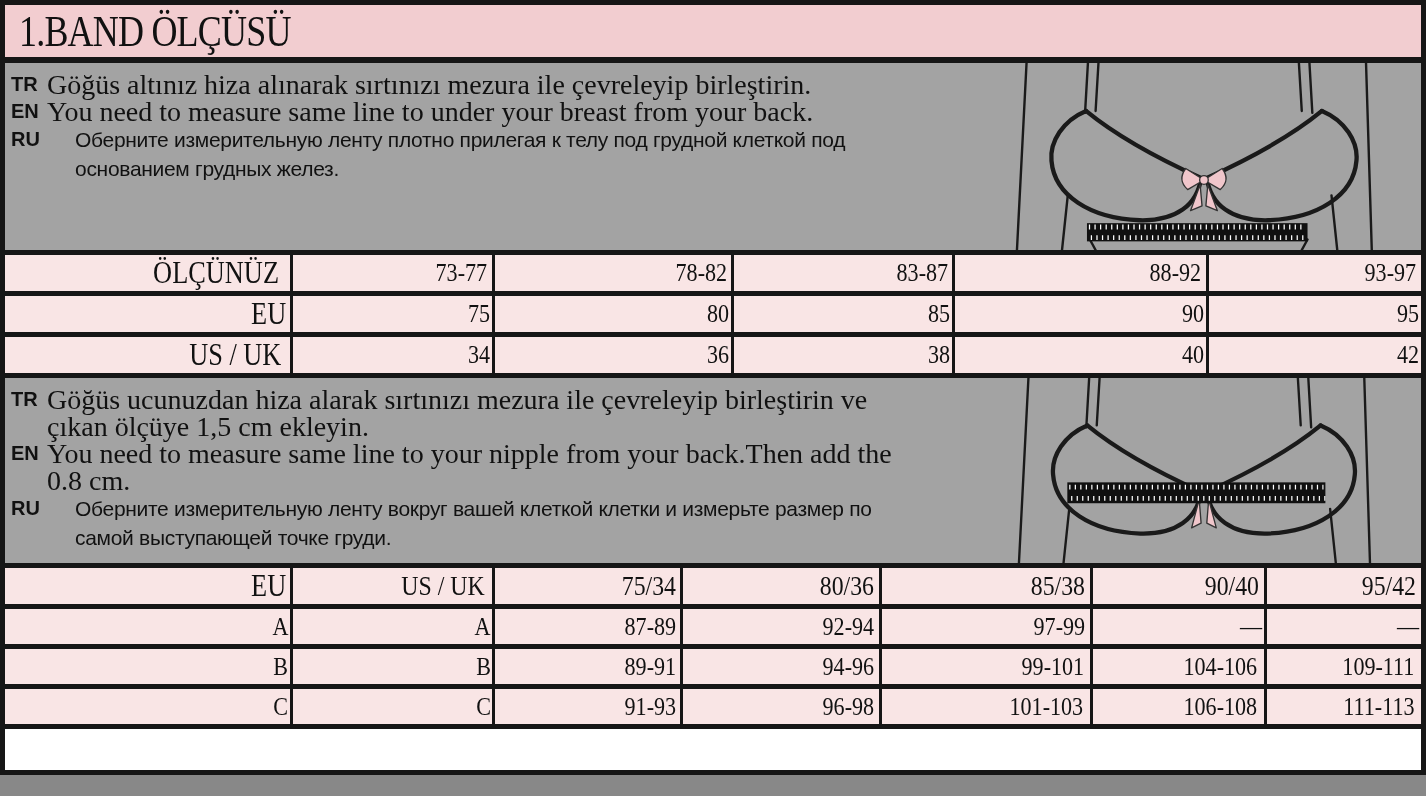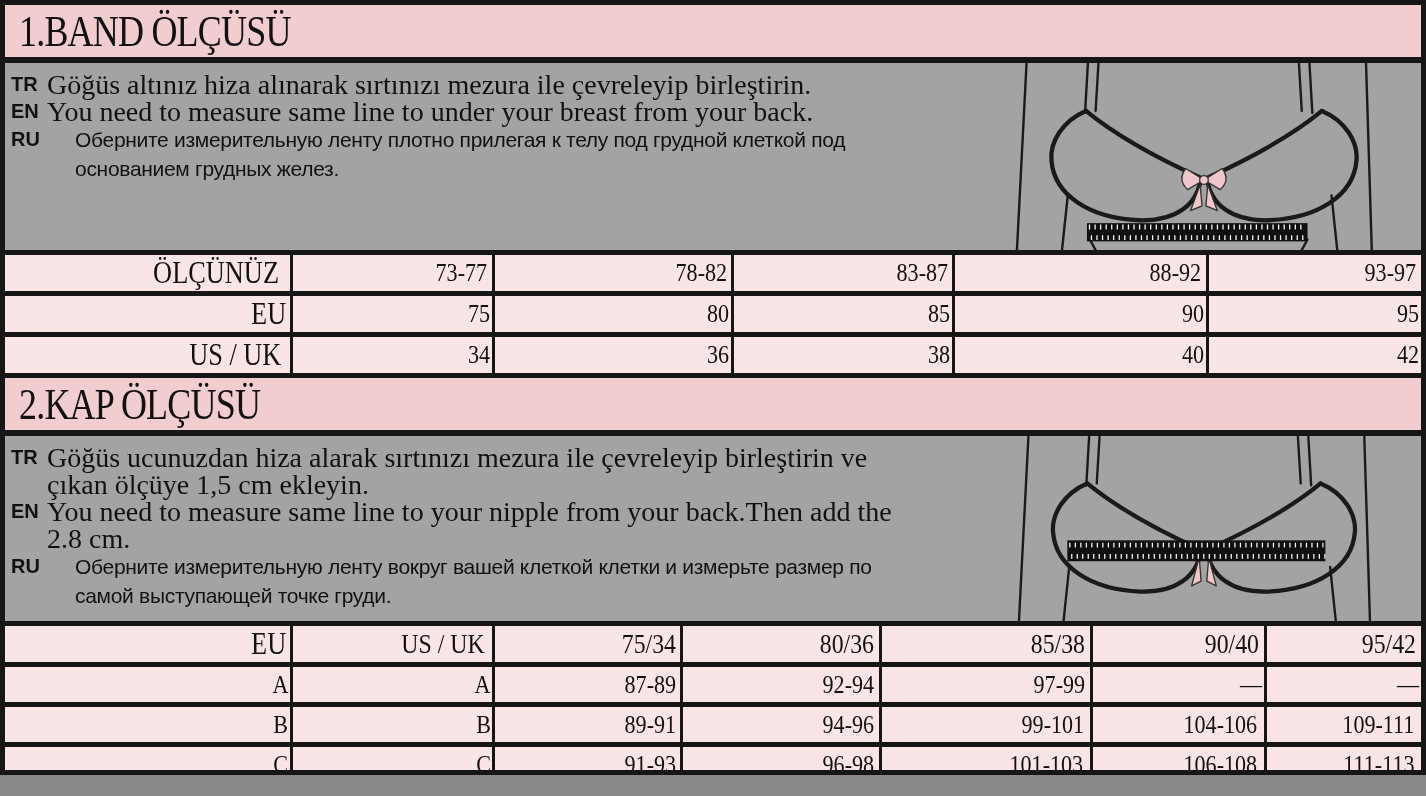--- a/index.html
+++ b/index.html
@@ -170,33 +170,30 @@
         <td><span class="cnd cell-md">34</span></td>
         <td><span class="cnd cell-md">36</span></td>
         <td><span class="cnd cell-md">38</span></td>
         <td><span class="cnd cell-md">40</span></td>
         <td><span class="cnd cell-md">42</span></td>
       </tr>
     </tbody>
       </table>
   </div>
 
-  <div class="band-header">
-    <span class="band-title">2.KAP ÖLÇÜSÜ</span>
-  </div>
 
   <div class="instr-area a2">
     <div class="instr-text">
       <div class="instr-line line-tr">
         <span class="lang">TR</span>
         <span class="text">Göğüs ucunuzdan hiza alarak sırtınızı mezura ile çevreleyip birleştirin ve çıkan ölçüye 1,5 cm ekleyin.</span>
       </div>
       <div class="instr-line line-en">
         <span class="lang">EN</span>
-        <span class="text">You need to measure same line to your nipple from your back.Then add the 2.8 cm.</span>
+        <span class="text">You need to measure same line to your nipple from your back.Then add the 0.8 cm.</span>
       </div>
       <div class="instr-line line-ru">
         <span class="lang">RU</span>
         <span class="text">Оберните измерительную ленту вокруг вашей клеткой клетки и измерьте размер по самой выступающей точке груди.</span>
       </div>
     </div>
 
     <div class="illus">
       <svg viewBox="0 0 436 195" preserveAspectRatio="xMidYMid meet">
         <g fill="none" stroke="#1a1a1a" stroke-width="2.5" stroke-linecap="round">

